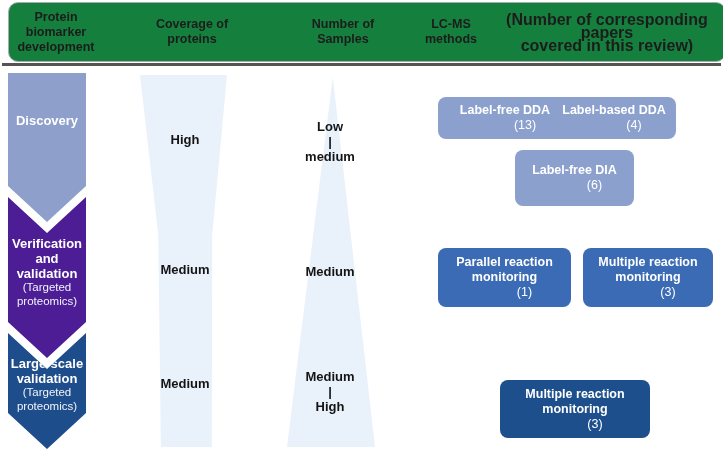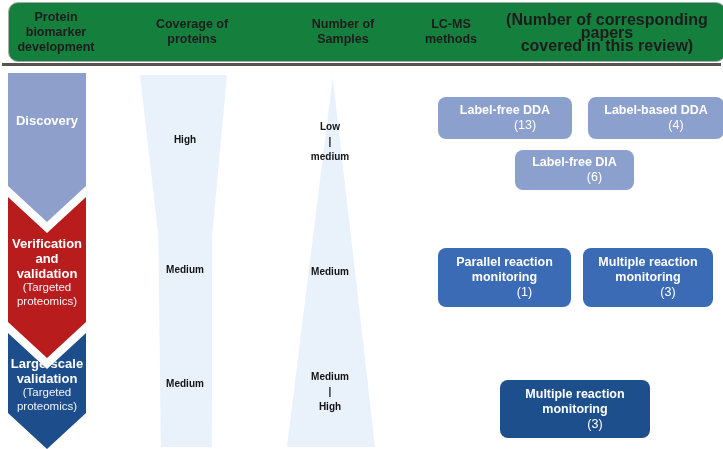--- a/index.html
+++ b/index.html
@@ -29,56 +29,56 @@
     position:absolute;left:2px;top:63px;width:719px;height:3px;background:#57534e;
   }
 
   
   .arrow{
     position:absolute;left:8px;width:78px;color:#ffffff;text-align:center;
     display:flex;flex-direction:column;align-items:center;
   }
   .arrow1{top:73px;height:149px;background:#8d9fca;padding-top:40px;box-sizing:border-box;
     clip-path:polygon(0 0,100% 0,100% 75.8%,50% 100%,0 75.8%);}
-  .arrow2{top:197px;height:161px;background:#b91c1c;padding-top:39px;box-sizing:border-box;
+  .arrow2{top:197px;height:161px;background:#4c1d95;padding-top:39px;box-sizing:border-box;
     clip-path:polygon(0 0,50% 22.4%,100% 0,100% 77.6%,50% 100%,0 77.6%);}
   .arrow3{top:333px;height:116px;background:#1e4d8b;padding-top:23px;box-sizing:border-box;
     clip-path:polygon(0 0,50% 31%,100% 0,100% 69%,50% 100%,0 69%);}
   .stage-name{font-weight:bold;font-size:13px;line-height:15px;}
   .stage-detail{font-weight:normal;font-size:11.5px;line-height:13.5px;color:#f0f3fa;}
 
   
   .funnel{position:absolute;background:#e9f1fb;}
   .funnel-coverage{left:140px;top:75px;width:87px;height:372px;
     clip-path:polygon(0 0,100% 0,83% 43%,82.5% 100%,24% 100%,21% 43%);}
   .funnel-samples{left:287px;top:77px;width:88px;height:370px;
     clip-path:polygon(52% 0,100% 100%,0 100%);}
 
   .level{
     position:absolute;width:110px;text-align:center;
-    font-weight:bold;font-size:10px;line-height:15px;color:#141414;
+    font-weight:bold;font-size:13px;line-height:15px;color:#141414;
   }
   .lv-cov{left:130px;}
   .lv-smp{left:275px;}
   .lv-cov-1{top:132px;} .lv-cov-2{top:262px;} .lv-cov-3{top:376px;}
   .lv-smp-1{top:119px;} .lv-smp-2{top:264px;} .lv-smp-3{top:369px;}
 
   
   .mbox{
     position:absolute;border-radius:8px;color:#ffffff;text-align:center;
     display:flex;flex-direction:column;align-items:center;justify-content:center;
   }
   .mbox .m-label{font-weight:bold;font-size:12.5px;line-height:15px;}
   .mbox .m-count{font-weight:normal;font-size:12.5px;line-height:15px;margin-left:40px;}
   .row1{background:#8ca0ce;}
   .row2{background:#3a6bb4;}
   .row3{background:#1d4f8d;}
   .b11{left:438px;top:97px;width:134px;height:42px;}
-  .b12{left:588px;top:97px;width:136px;height:42px;}
-  .b13{left:515px;top:150px;width:119px;height:40px;}
+  .b12{left:552px;top:97px;width:124px;height:42px;}
+  .b13{left:515px;top:150px;width:119px;height:56px;}
   .b21{left:438px;top:248px;width:133px;height:59px;justify-content:center;}
   .b22{left:583px;top:248px;width:130px;height:59px;}
   .b31{left:500px;top:380px;width:150px;height:58px;}
 </style>
 </head>
 <body>
 
 <div class="canvas">
 
   <div class="header-bar">

